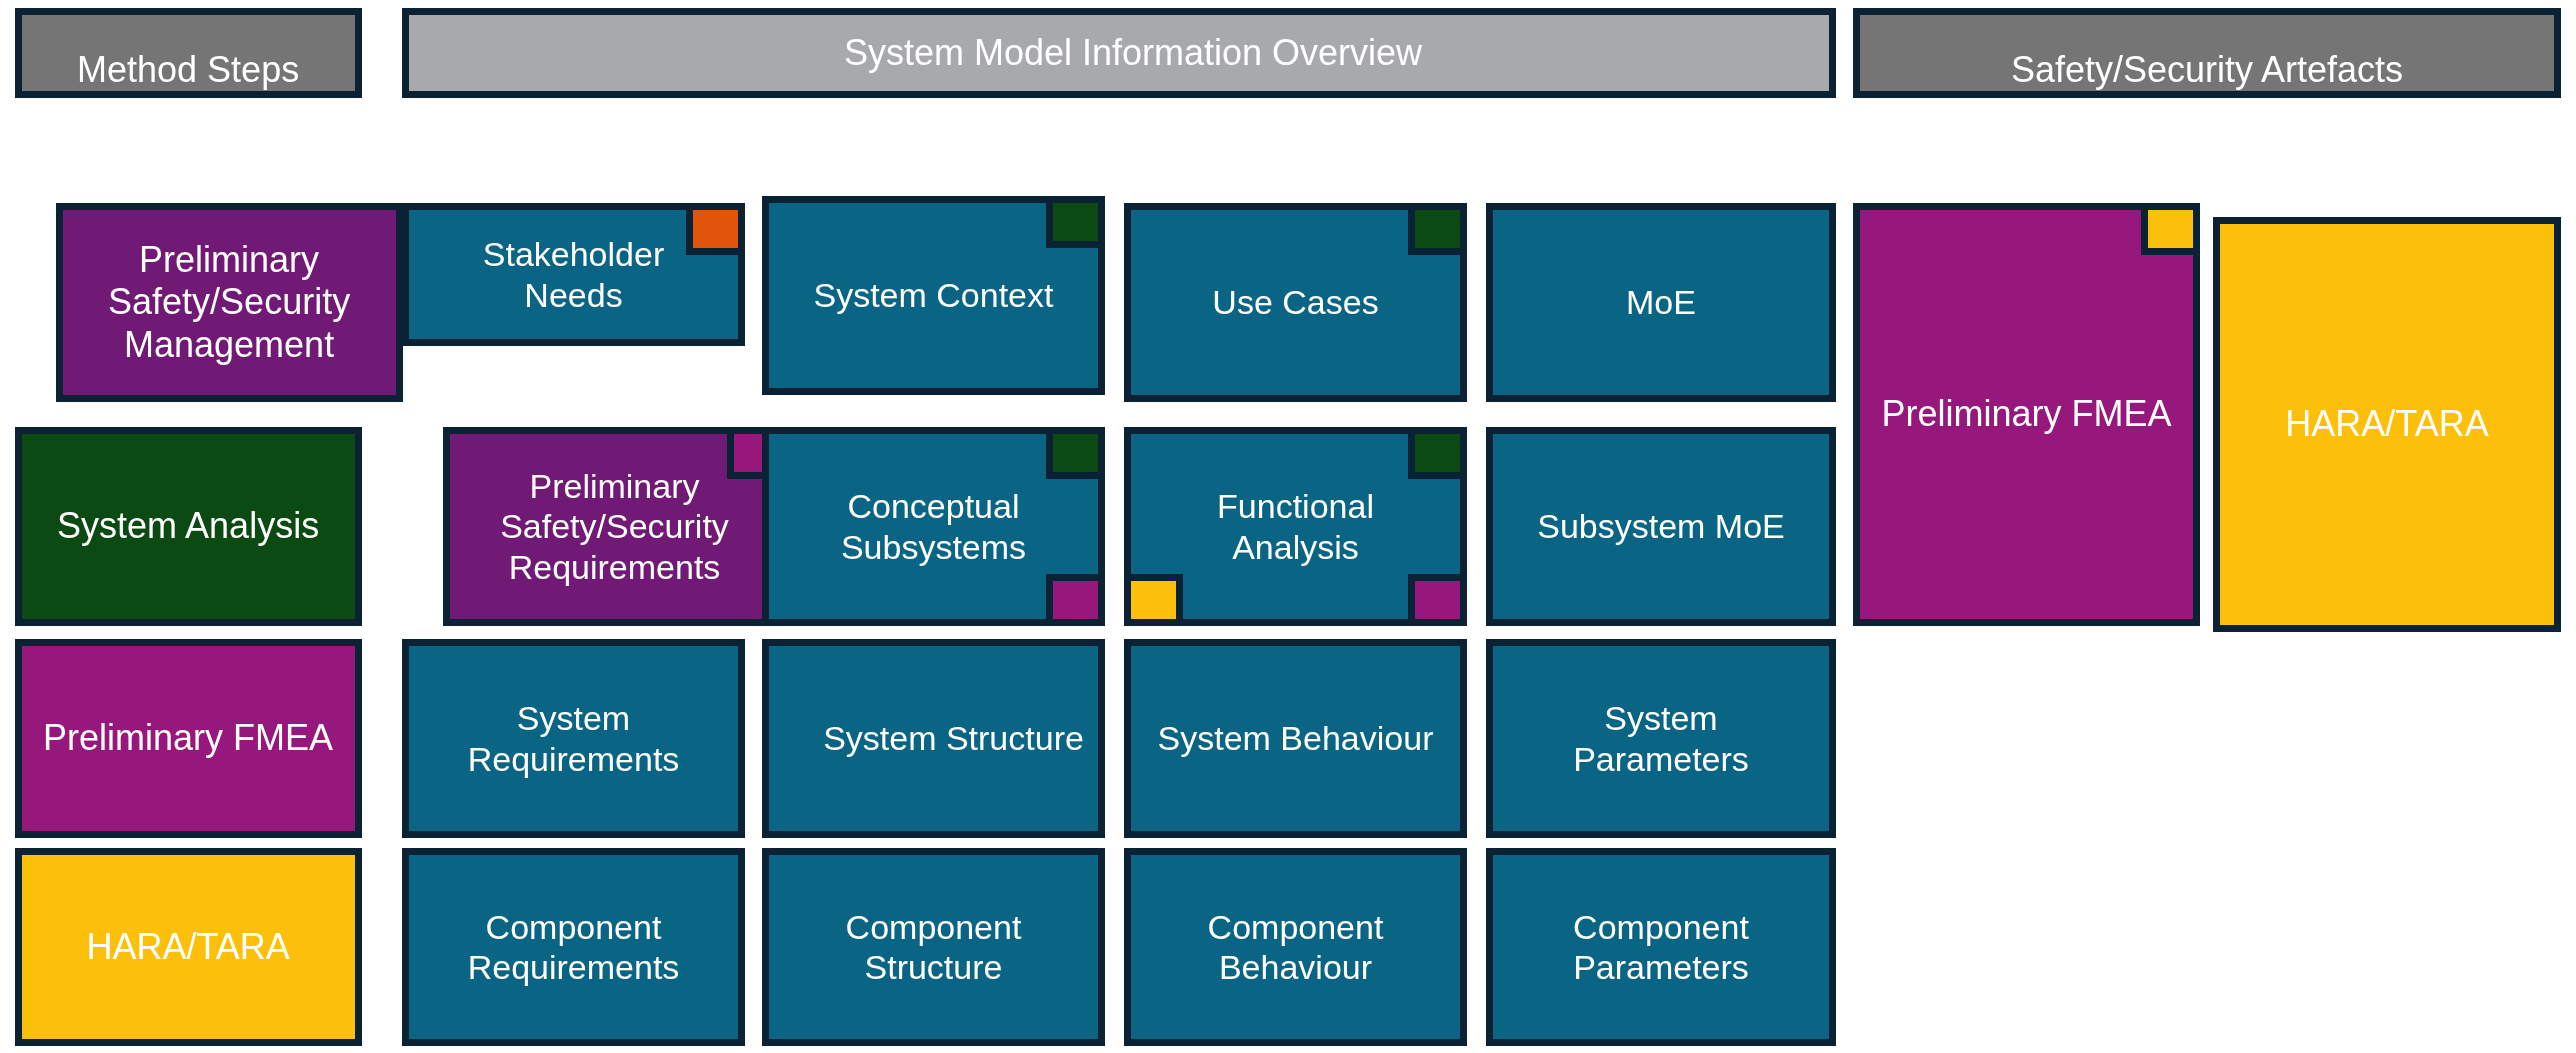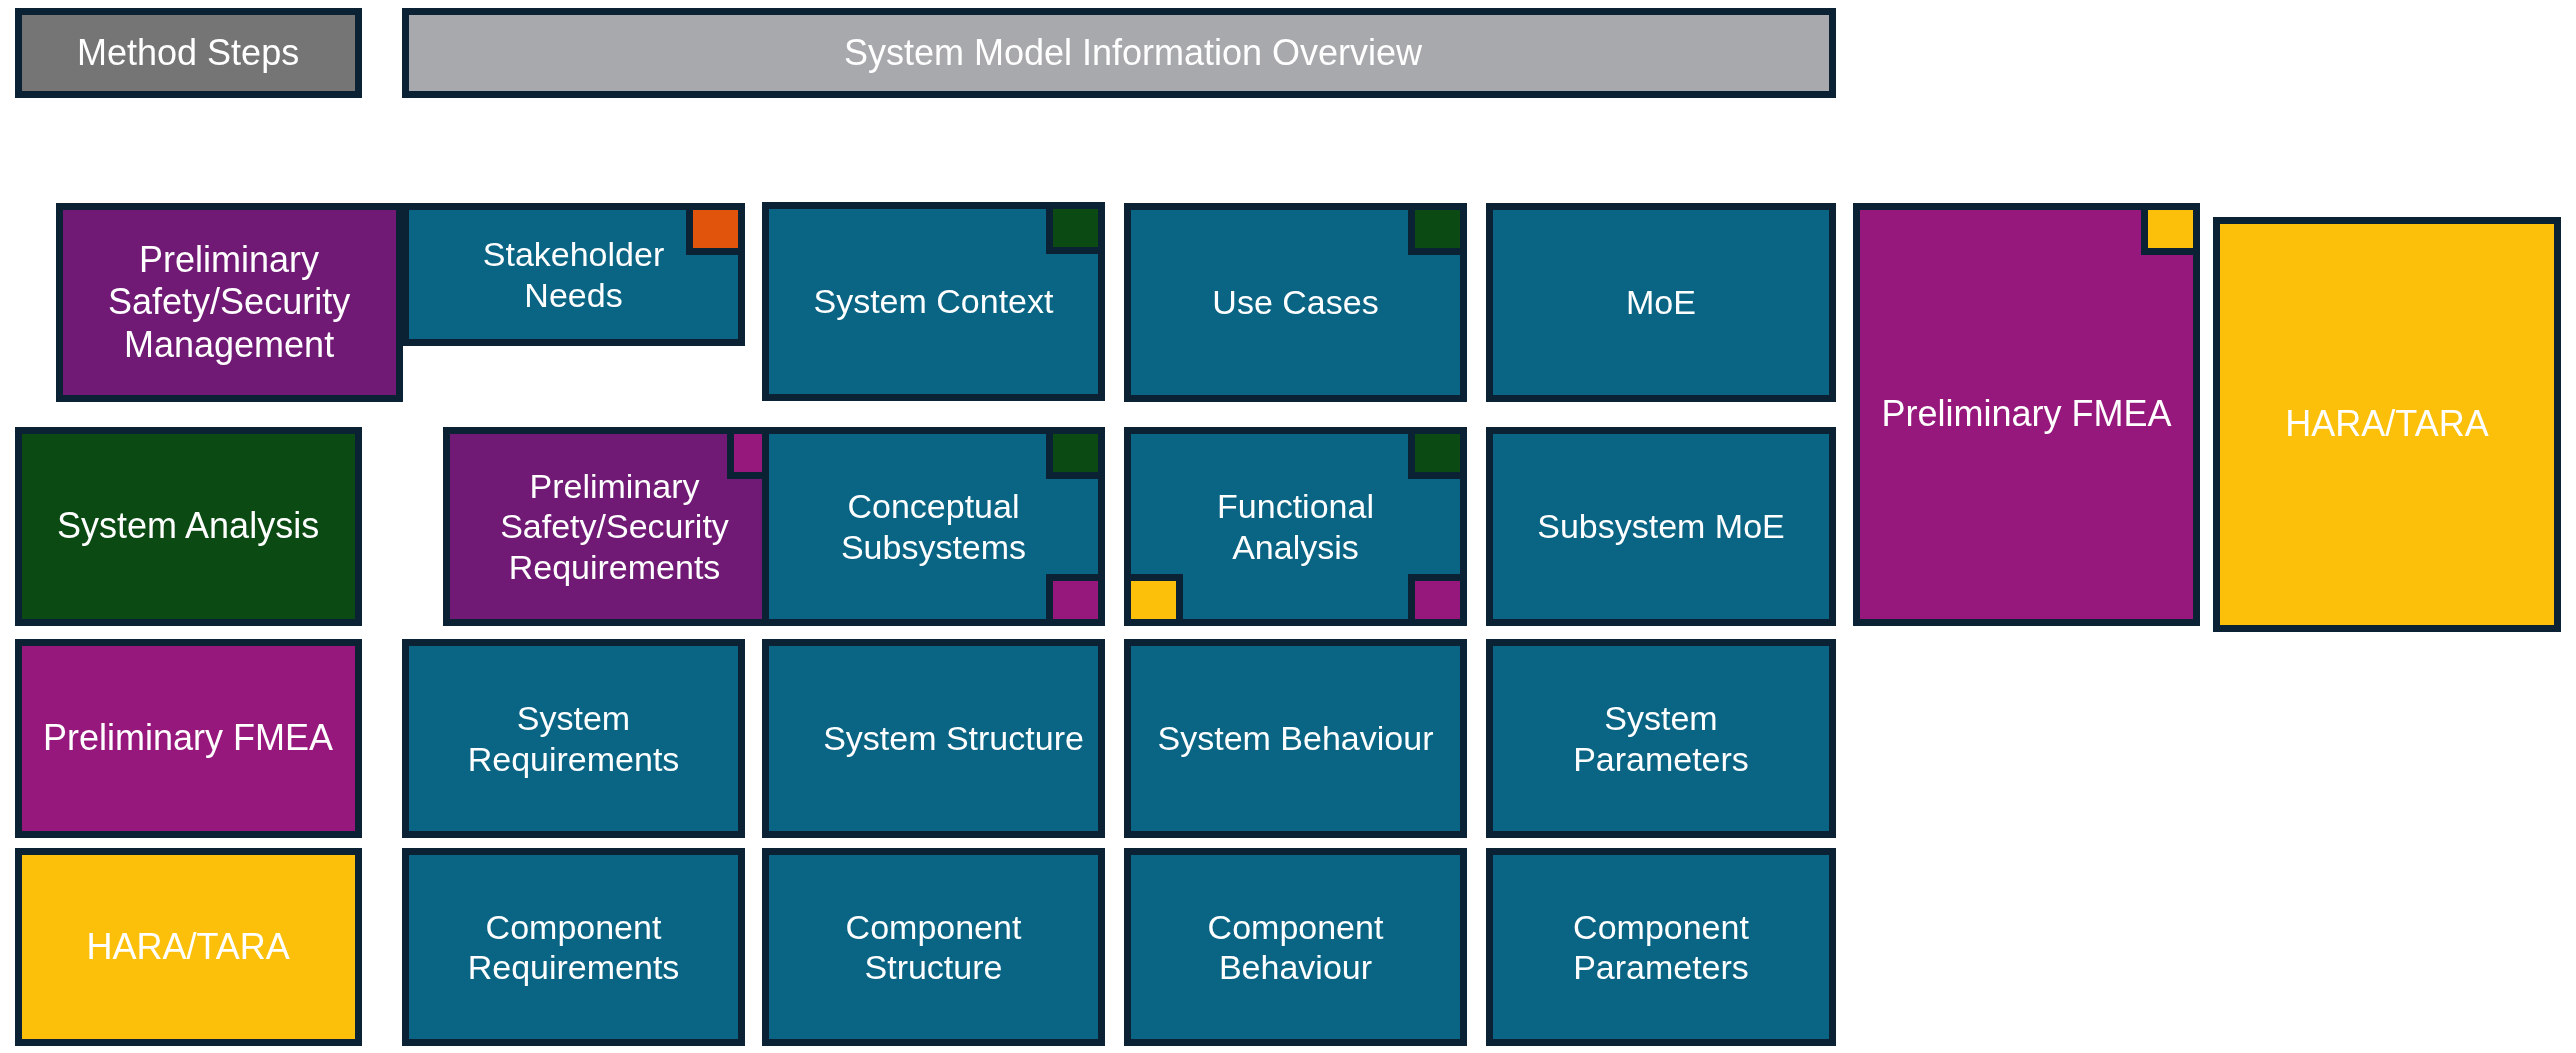--- a/index.html
+++ b/index.html
@@ -4,21 +4,21 @@
 <style>
   html,body{margin:0;padding:0;background:#ffffff;}
   body{width:2576px;height:1054px;font-family:"Liberation Sans",sans-serif;overflow:hidden;}
   #stage{position:relative;width:2576px;height:1054px;background:#ffffff;}
 
   .box{position:absolute;box-sizing:border-box;border:7.3px solid #0a2233;
        display:flex;align-items:center;justify-content:center;text-align:center;
        color:#ffffff;line-height:1.18;}
   .box .lbl{display:block;padding:0 11.4px;white-space:pre-line;}
 
-  .hdr-dark{background:#757575;font-size:36px;}
+  .hdr-dark{background:#757575;font-size:36px;align-items:flex-end;}
   .hdr-light{background:#a7a9ac;font-size:36px;padding-left:28px;}
 
   .c-teal{background:#0a6484;}
   .c-orange{background:#701a75;margin-left:41px;}
   .c-green{background:#0b4a12;}
   .c-magenta{background:#96187c;}
   .c-yellow{background:#fdc00a;}
 
   .marker{position:absolute;box-sizing:border-box;border:7.3px solid #0a2233;}
   .m-orange{background:#e1540c;}
@@ -59,21 +59,21 @@
   <div class="box hdr-light" style="left:402px;top:8.1px;width:1434px;height:90px;">
     <span class="lbl">System Model Information Overview</span>
   </div>
 
   <div class="box c-teal fs42" style="left:402px;top:203px;width:343px;height:143px;">
     <span class="lbl">Stakeholder
 Needs</span>
     <span class="marker m-orange" style="right:-7.3px;top:-7.3px;width:59px;height:52px;"></span>
   </div>
 
-  <div class="box c-teal fs42" style="left:762px;top:202px;width:343px;height:199px;">
+  <div class="box c-teal fs42" style="left:762px;top:196px;width:343px;height:199px;">
     <span class="lbl">System Context</span>
     <span class="marker m-green" style="right:-7.3px;top:-7.3px;width:59px;height:52px;"></span>
   </div>
 
   <div class="box c-teal fs42" style="left:1486px;top:203px;width:350px;height:199px;">
     <span class="lbl">MoE</span>
   </div>
 
   <div class="box c-teal fs42" style="left:1124px;top:203px;width:343px;height:199px;">
     <span class="lbl">Use Cases</span>
@@ -137,20 +137,23 @@
   <div class="box c-teal fs42" style="left:1124px;top:848px;width:343px;height:198px;">
     <span class="lbl">Component
 Behaviour</span>
   </div>
 
   <div class="box c-teal fs42" style="left:1486px;top:848px;width:350px;height:198px;">
     <span class="lbl">Component
 Parameters</span>
   </div>
 
+  <div class="box hdr-dark" style="left:1853px;top:8.1px;width:708px;height:90px;">
+    <span class="lbl">Safety/Security Artefacts</span>
+  </div>
 
   <div class="box c-magenta fs44" style="left:1853px;top:203px;width:347px;height:423px;">
     <span class="lbl">Preliminary FMEA</span>
     <span class="marker m-yellow" style="right:-7.3px;top:-7.3px;width:59px;height:52px;"></span>
   </div>
 
   <div class="box c-yellow fs44" style="left:2213px;top:217px;width:348px;height:415px;">
     <span class="lbl">HARA/TARA</span>
   </div>
 

